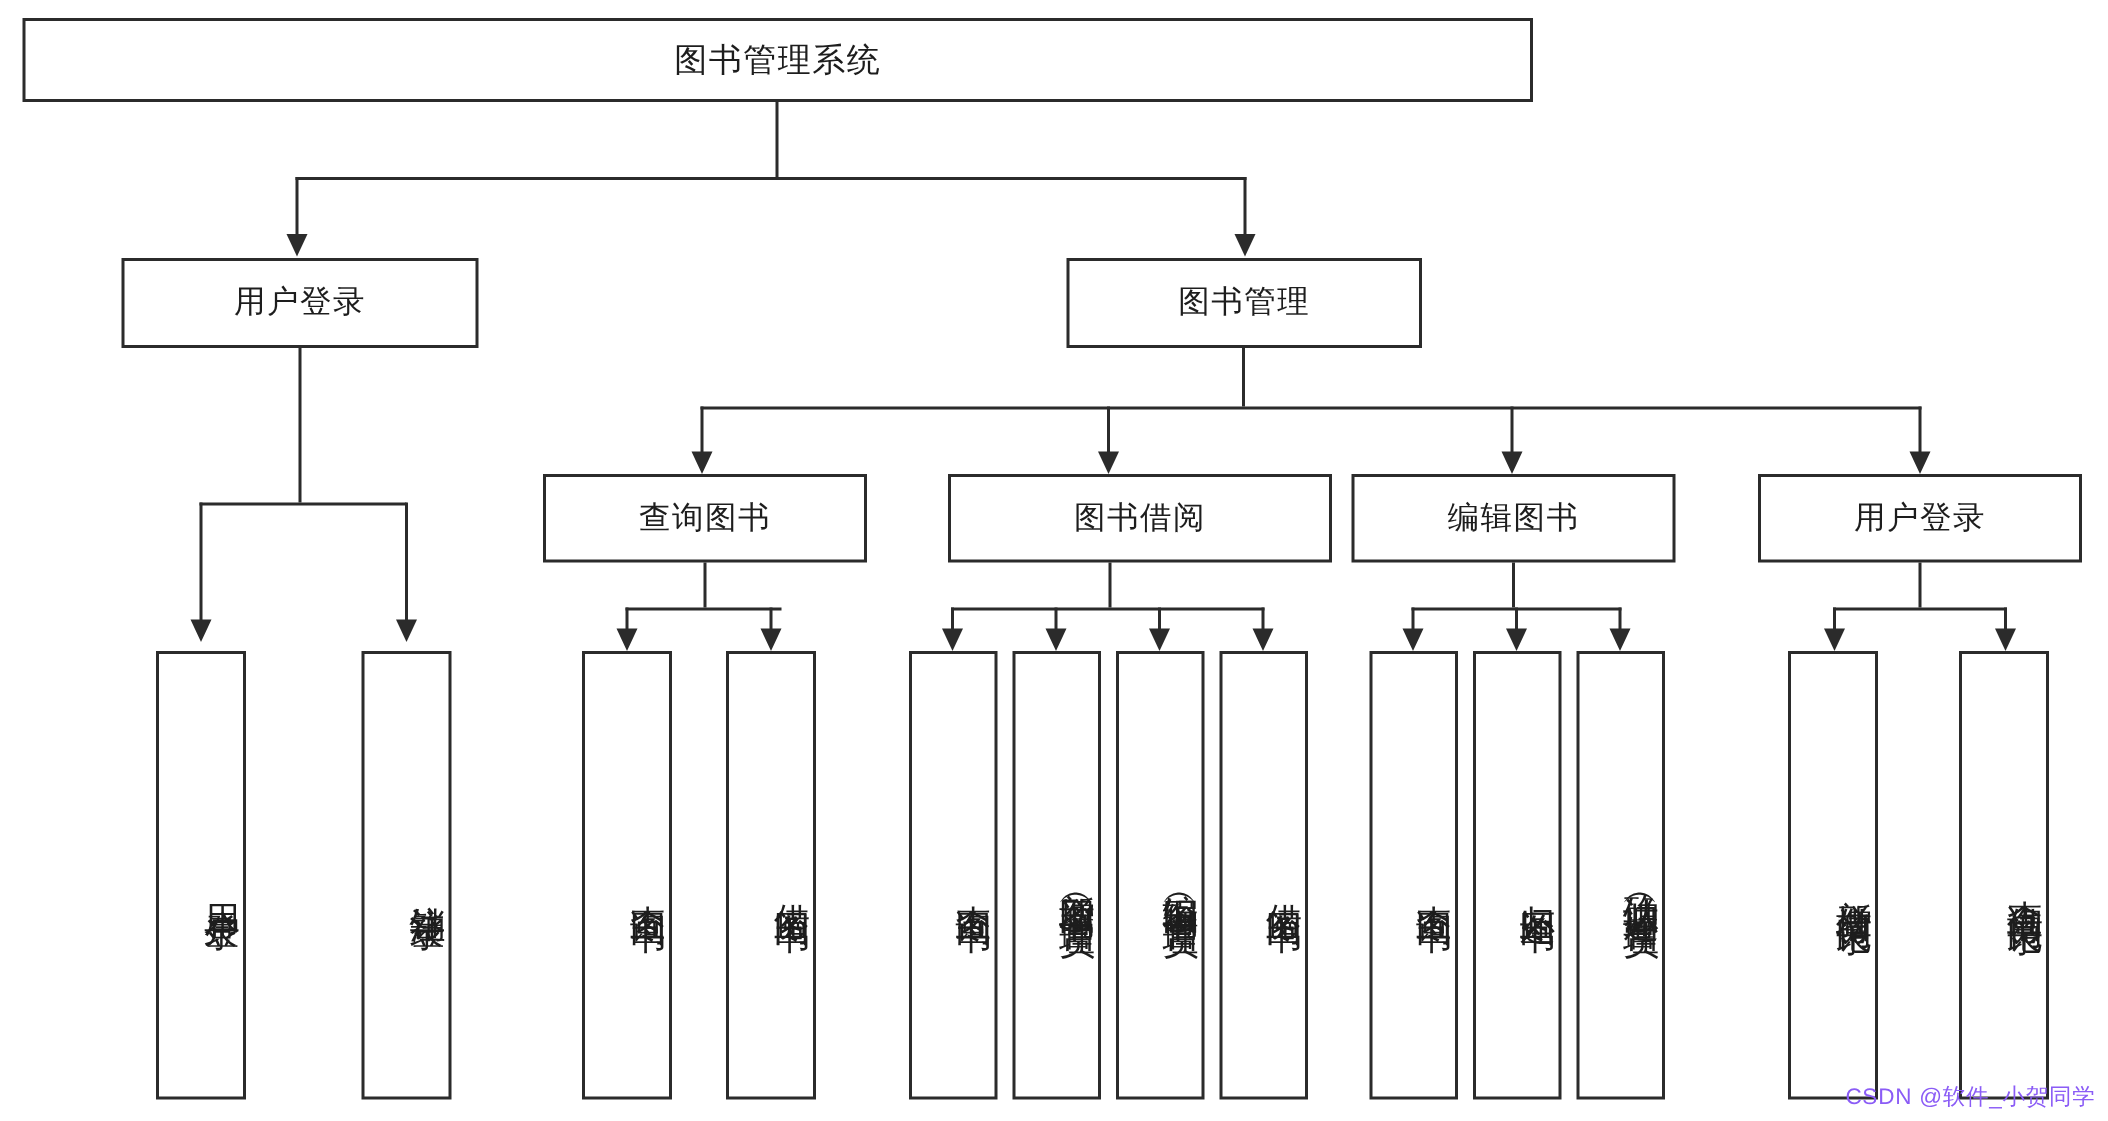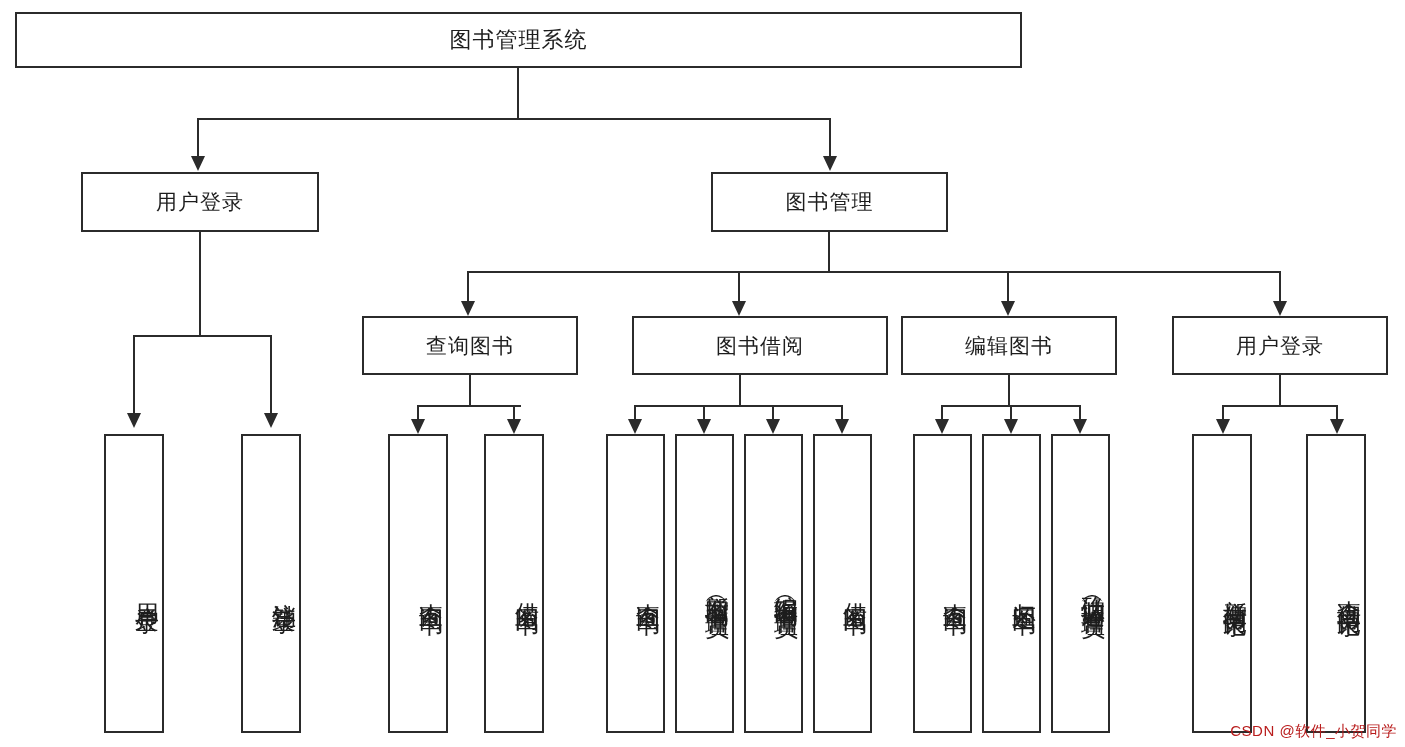--- a/index.html
+++ b/index.html
@@ -58,21 +58,21 @@
     position:absolute;
     width:0;height:0;
     border-left:7px solid transparent;
     border-right:7px solid transparent;
     border-top:15px solid #2b2b2b;
   }
   #watermark{
     position:absolute;
     right:8px;bottom:6px;
     font-size:15px;
-    color:#b91c1c;
+    color:#8b5cf6;
     letter-spacing:0.5px;
     white-space:nowrap;
     font-family:"Liberation Sans","DejaVu Sans",sans-serif;
   }
 </style>
 </head>
 <body>
 
 <div id="diagram">
 

